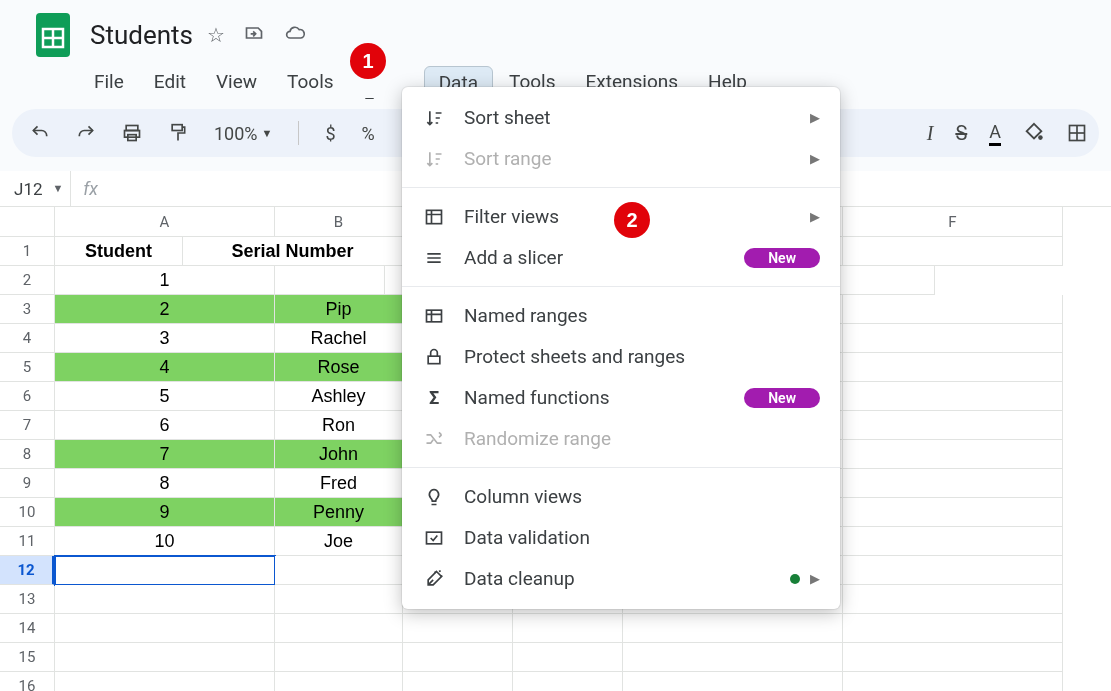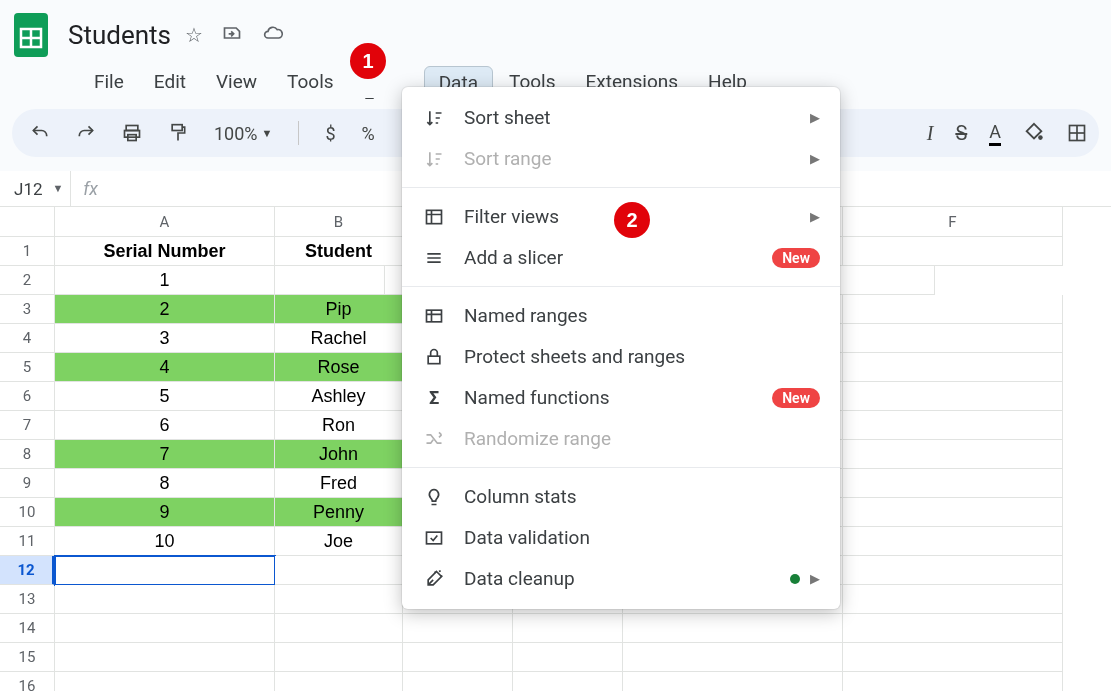--- a/index.html
+++ b/index.html
@@ -9,21 +9,21 @@
     background: #f9fbfd;
     color: #1f1f1f;
     width: 1111px;
     height: 691px;
     overflow: hidden;
     position: relative;
   }
   .title-bar {
     display: flex;
     align-items: center;
-    padding: 8px 12px 0 10px;
+    padding: 8px 12px 0 32px;
     gap: 10px;
   }
   .sheets-logo {
     width: 42px; height: 54px; display:flex; align-items:center; justify-content:center;
   }
   .doc-title {
     font-size: 26px;
     color: #202124;
     padding: 2px 6px;
   }
@@ -91,21 +91,21 @@
     display:flex; align-items:center; gap:18px;
     padding: 9px 20px;
     font-size:19px; color:#3c4043; cursor:pointer;
     position:relative;
   }
   .dd-item.disabled{ color:#b0b0b0; cursor:default;}
   .dd-sep{ height:1px; background:#e8eaed; margin:8px 0;}
   .dd-icon{ width:24px; display:inline-flex; justify-content:center; color:#3c4043;}
   .dd-item.disabled .dd-icon{ color:#b0b0b0;}
   .dd-arrow{ margin-left:auto; color:#777; font-size:13px;}
-  .dd-badge{ margin-left:auto; background:#ef4444; color:#fff; border-radius:12px; padding:2px 10px; font-size:14px; font-weight:600;}
+  .dd-badge{ margin-left:auto; background:#a21caf; color:#fff; border-radius:12px; padding:2px 24px; font-size:14px; font-weight:600;}
   .dd-dot{ margin-left:auto; display:flex; align-items:center; gap:10px;}
   .green-dot{ width:10px; height:10px; background:#188038; border-radius:50%;}
   .filter-highlight{
     border:3px solid #e1030a; border-radius:8px; margin:0 12px;
   }
   
   .anno{ position:absolute; width:36px; height:36px; background:#e1030a; border-radius:50%; display:flex; align-items:center; justify-content:center; color:#fff; font-weight:700; font-size:20px; z-index:80; font-family:Arial,sans-serif;}
   .underline-a { border-bottom:3px solid #000; padding-bottom:1px;}
   
   .toolbar-right{ position:absolute; right:12px; display:flex; gap:22px; align-items:center;}
@@ -244,22 +244,22 @@
     <div class="col-heads" id="col-heads">
         <div class="col-head cA">A</div>
         <div class="col-head cB">B</div>
         <div class="col-head cC">C</div>
         <div class="col-head cD">D</div>
         <div class="col-head cE">E</div>
         <div class="col-head cF">F</div>
       </div>
     <div id="grid">
         <div class="row">
+          <div class="cell cB header-cell">Student</div>
           <div class="cell cA header-cell">Serial Number</div>
-          <div class="cell cB header-cell">Student</div>
           <div class="cell cC"></div>
           <div class="cell cD"></div>
           <div class="cell cE"></div>
           <div class="cell cF"></div>
         </div>
         <div class="row">
           <div class="cell cA">1</div>
           <div class="cell cC"></div>
           <div class="cell cD"></div>
           <div class="cell cE"></div>
@@ -458,21 +458,21 @@
     <span>Randomize range</span>
   </div>
   <div class="dd-sep"></div>
 
   <div class="dd-item">
     <span class="dd-icon">
         <svg width="20" height="20" viewBox="0 0 24 24" stroke="#3c4043" stroke-width="2" fill="none">
           <path d="M9 21h6M10 17h4M12 3a6 6 0 00-4 10c1 1 2 2 2 4h4c0-2 1-3 2-4a6 6 0 00-4-10z"></path>
         </svg>
       </span>
-    <span>Column stats</span>
+    <span>Column views</span>
   </div>
   <div class="dd-item">
     <span class="dd-icon">
         <svg width="20" height="20" viewBox="0 0 24 24" stroke="#3c4043" stroke-width="2" fill="none">
           <rect x="3" y="5" width="18" height="14"></rect>
           <path d="M8 12l3 3 5-6"></path>
         </svg>
       </span>
     <span>Data validation</span>
   </div>

